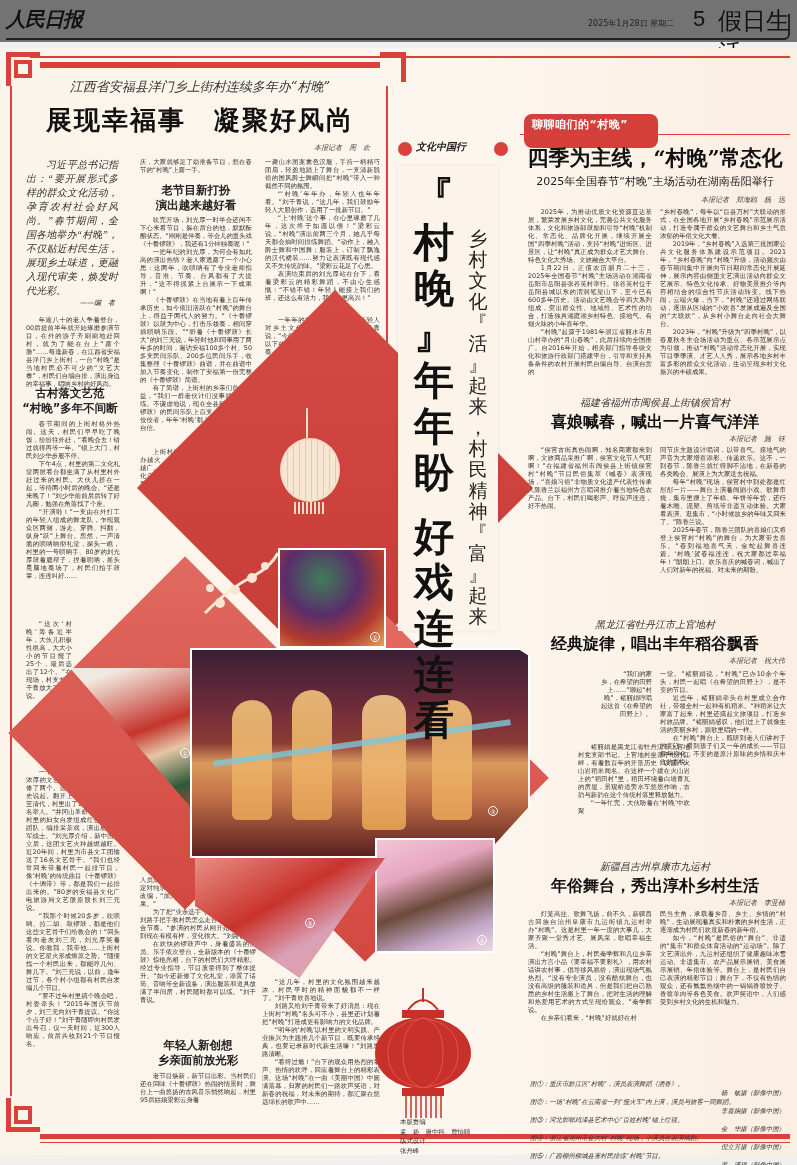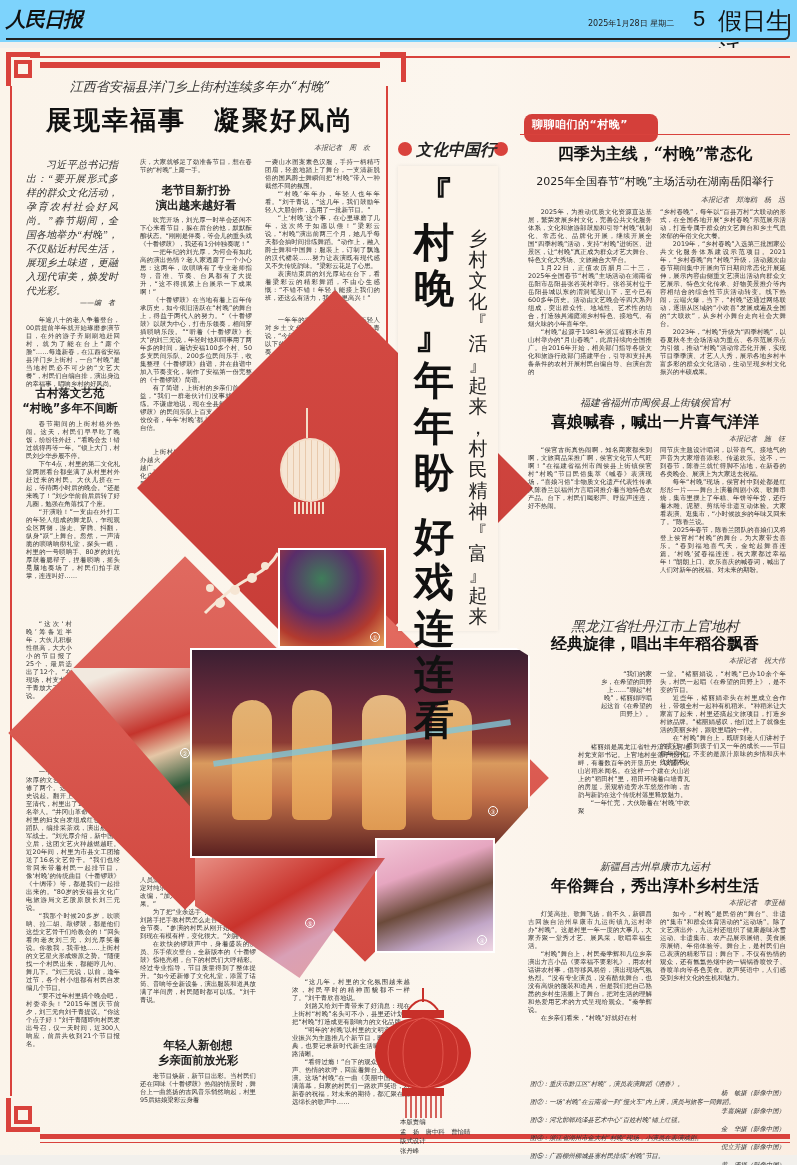--- a/index.html
+++ b/index.html
@@ -5,21 +5,21 @@
   * { box-sizing: border-box; margin: 0; padding: 0; }
   body {
     width: 797px; height: 1165px; overflow: hidden;
     background: #f2f0ec;
     font-family: "DejaVu Sans", sans-serif;
     color: #2a2a2a;
     position: relative;
   }
   .masthead {
     position: absolute; left: 0; top: 0; width: 797px; height: 42px;
-    background: #7dd3fc;
+    background: #737373;
   }
   .logo {
     position: absolute; left: 6px; top: 6px;
     font-family: "DejaVu Serif", serif; font-style: italic; font-weight: bold;
     font-size: 20px; color: #111; letter-spacing: -1px;
   }
   .dateline {
     position: absolute; left: 588px; top: 18px; font-size: 8px; color: #222;
   }
   .page-num {
@@ -90,31 +90,31 @@
   .vertical-sub {
     position: absolute; left: 465px; top: 180px; width: 26px;
     font-family: "DejaVu Serif", serif; font-size: 19px; line-height: 21px;
     color: #222; text-align: center;
   }
   .culture-logo {
     position: absolute; left: 398px; top: 90px; width: 110px; height: 28px;
   }
   .culture-logo-text {
     position: absolute; left: 18px; top: 2px; font-family: "DejaVu Serif", serif;
-    font-style: italic; font-weight: bold; font-size: 16px; color: #222;
+    font-style: italic; font-weight: bold; font-size: 10px; color: #222;
   }
   .lantern-dot {
     position: absolute; width: 14px; height: 14px; border-radius: 50%; background: #d9423c;
   }
   .vertical-panel {
     position: absolute; left: 398px; top: 118px; width: 100px; height: 465px;
     background: #fcf4ea; box-shadow: 0 0 4px rgba(0,0,0,0.08);
   }
   .tag-pill {
-    position: absolute; left: 524px; top: 66px; width: 134px; height: 28px;
+    position: absolute; left: 524px; top: 66px; width: 134px; height: 34px;
     background: #d43f3a; border-radius: 8px; color: #fff; font-size: 11px; font-weight: bold;
     padding: 3px 0 0 8px; letter-spacing: 0.5px;
   }
   .tag-rule {
     position: absolute; left: 520px; top: 86px; width: 270px; height: 1px; background: #d9423c;
   }
   .red-diamond {
     position: absolute; background: #d24840;
   }
   .photo {
@@ -228,21 +228,21 @@
 
   <div class="col-text" style="left:265px;top:110px;width:115px;height:160px;text-indent:0;">
     <p>一袭山水图案素色汉服，手持一柄精巧团扇，轻盈地踏上了舞台，一支清新脱俗的国风爵士舞瞬间把“村晚”带入一种截然不同的氛围。</p>
     <p style="text-indent:2em">“‘村晚’年年办，年轻人也年年看。”刘干青说，“这几年，我们鼓励年轻人大胆创作，选用了一批新节目。”</p>
     <p style="text-indent:2em">“上‘村晚’这个事，在心里琢磨了几年，这次终于如愿以偿！”梁彩云说，“村晚”演出前两三个月，她几乎每天都会抽时间排练舞蹈。“动作上，融入爵士舞和中国舞；服装上，订制了飘逸的汉代裙装……努力让表演既有现代感又不失传统韵味。”梁彩云花足了心思。</p>
     <p style="text-indent:2em">表演结束后的刘光厚站在台下，看着梁彩云的精彩舞蹈，不由心生感慨：“不错不错！年轻人能接上我们的班，还这么有活力，我打心里高兴！”</p>
   </div>
   <div class="col-text" style="left:265px;top:268px;width:115px;height:50px;">
     <p>一年年的“村晚”，不断增强年轻人对乡土文化的认同和自豪。刘干青说，“今年‘村晚’50多名表演人员，40岁以下的占了一半，独舞、小品、乐器演奏……节目百花齐放！”</p>
   </div>
-  <div class="col-text" style="left:262px;top:930px;width:118px;height:150px;margin-left:30px;">
+  <div class="col-text" style="left:262px;top:930px;width:118px;height:150px;">
     <p>“这几年，村里的文化氛围越来越浓，村民平时的精神面貌都不一样了。”刘干青欣喜地说。</p>
     <p>刘路又给刘干青带来了好消息：现在上街村“村晚”名头可不小，县里还计划着把“村晚”打造成更有影响力的文化品牌。</p>
     <p>“明年的‘村晚’以村里的文明实践、产业振兴为主题推几个新节目，既要传承经典，也要记录新时代新生活嘛！”刘路思路清晰。</p>
     <p>“看得过瘾！”台下的观众用热烈的掌声、热情的欢呼，回应着舞台上的精彩表演。这场“村晚”在一曲《美丽中国》中圆满落幕，归家的村民们一路欢声笑语，对新春的祝福，对未来的期待，都汇聚在悠远绵长的歌声中……</p>
   </div>
 
   <div class="red-diamond" style="left:160px;top:270px;width:340px;height:340px;transform:rotate(45deg);transform-origin:center;left:195px;top:300px;width:280px;height:280px;background:linear-gradient(135deg,#d44a43,#c63b36);"></div>
   <div class="red-diamond" style="left:60px;top:560px;width:250px;height:250px;transform:rotate(45deg);background:linear-gradient(135deg,#e06a60,#d24840);"></div>
   <div class="red-diamond" style="left:235px;top:600px;width:260px;height:260px;transform:rotate(45deg);background:linear-gradient(135deg,#e46d62,#d24840);"></div>
 
@@ -326,21 +326,21 @@
     <div>富</div>
     <div>』</div>
     <div>起</div>
     <div>来</div>
   </div>
 
   <div class="tag-pill">聊聊咱们的“村晚”</div>
   <div class="tag-rule"></div>
 
   <div class="headline" style="left:525px;top:62px;width:260px;font-size:22px;font-family:'DejaVu Serif',serif;top:98px;top:52px;"></div>
-  <div class="headline" style="left:525px;top:52px;width:260px;font-size:16px;font-family:'DejaVu Serif',serif;margin-top:46px;top:50px;">四季为主线，“村晚”常态化</div>
+  <div class="headline" style="left:525px;top:52px;width:260px;font-size:21px;font-family:'DejaVu Serif',serif;margin-top:46px;top:50px;">四季为主线，“村晚”常态化</div>
   <div style="position:absolute;left:525px;top:126px;width:260px;text-align:center;font-size:11px;color:#222;">2025年全国春节“村晚”主场活动在湖南岳阳举行</div>
   <div class="byline" style="left:525px;top:147px;width:260px;">本报记者　郑海鸥　杨　迅</div>
 
   <div class="col-text" style="left:528px;top:160px;width:124px;height:180px;">
     <p>2025年，为推动优质文化资源直达基层，繁荣发展乡村文化，完善公共文化服务体系，文化和旅游部鼓励和引导“村晚”机制化、常态化、品牌化开展，继续开展全国“四季村晚”活动，支持“村晚”进街区、进景区，让“村晚”真正成为群众才艺大舞台、特色文化大秀场、文旅融合大平台。</p>
     <p>1月22日，正值农历腊月二十三，2025年全国春节“村晚”主场活动在湖南省岳阳市岳阳县张谷英村举行。张谷英村位于岳阳县城以东的渭洞笔架山下，至今已有600多年历史。活动由文艺晚会等四大系列组成，突出群众性、地域性、艺术性的结合，打造独具湘庭湖乡村特色、接地气、有烟火味的小年喜年华。</p>
     <p>“村晚”起源于1981年浙江省丽水市月山村举办的“月山春晚”，此后持续向全国推广。自2016年开始，相关部门指导各级文化和旅游行政部门搭建平台，引导和支持具备条件的农村开展村民自编自导、自演自赏的</p>
   </div>
   <div class="col-text" style="left:660px;top:160px;width:126px;height:180px;text-indent:0;">
     <p>“乡村春晚”，每年以“百县万村”大联动的形式，在全国各地开展“乡村春晚”示范展示活动，打造专属于群众的文艺舞台和乡土气息浓郁的年俗文化大餐。</p>
@@ -353,21 +353,21 @@
   <div class="byline" style="left:525px;top:386px;width:260px;">本报记者　施　钰</div>
   <div class="col-text" style="left:528px;top:398px;width:124px;height:164px;">
     <p>“侯官古街真热闹啊，知名商家都来到啊，文旅商品采推广啊，侯官文化节人气旺啊！”在福建省福州市闽侯县上街镇侯官村“村晚”节目民俗集萃《喊春》表演现场，“喜娘习俗”非物质文化遗产代表性传承人陈香兰以福州方言唱词推介着当地特色农产品。台下，村民们喝彩声、呼应声连连，好不热闹。</p>
   </div>
   <div class="col-text" style="left:660px;top:398px;width:126px;height:164px;text-indent:0;">
     <p>同节庆主题设计唱词，以带喜气、接地气的声音为大家增喜添彩、传递欢乐。这不，一到春节，陈香兰就忙得脚不沾地，在新春的各类晚会、展演上为大家送去祝福。</p>
     <p style="text-indent:2em">每年“村晚”现场，侯官村中到处都是红彤彤一片——舞台上演着闽剧小戏、歌舞串烧，集市里摆上了年糕、年饼等年货，还行着木雕、泥塑、剪纸等非遗互动体验。大家看表演、逛集市，“小时候故乡的年味又回来了。”陈香兰说。</p>
     <p style="text-indent:2em">2025年春节，陈香兰团队的喜娘们又将登上侯官村“村晚”的舞台，为大家带去喜乐。“春到福地喜气天，金蛇起舞喜连篇。‘村晚’贺春福连连，祝大家都过幸福年！”朗朗上口、欢乐喜庆的喊春词，喊出了人们对新年的祝福、对未来的期盼。</p>
   </div>
 
-  <div class="kicker" style="left:525px;top:570px;width:260px;font-size:14px;font-style:italic;">黑龙江省牡丹江市上官地村</div>
+  <div class="kicker" style="left:525px;top:570px;width:260px;font-size:10px;font-style:italic;">黑龙江省牡丹江市上官地村</div>
   <div class="headline" style="left:525px;top:586px;width:260px;font-size:16px;">经典旋律，唱出丰年稻谷飘香</div>
   <div class="byline" style="left:525px;top:608px;width:260px;">本报记者　祝大伟</div>
   <div class="col-text" style="left:600px;top:622px;width:52px;height:70px;text-align:right;">
     <p>“我们的家乡，在希望的田野上……”聊起“村晚”，褚丽娟哼唱起这首《在希望的田野上》。</p>
   </div>
   <div class="col-text" style="left:540px;top:695px;width:112px;height:110px;margin-left:38px;">
     <p>褚丽娟是黑龙江省牡丹江市上官地村党支部书记。上官地村坐落于牡丹江畔，有着数百年的开垦历史，以盛产火山岩稻米闻名。在这样一个建在火山岩上的“稻田村”里，稻田环绕着白墙青瓦的房屋，景观桥道旁水车悠悠作响，古韵与新韵在这个传统村落里释放魅力。</p>
     <p>“一年忙完，大伙盼着在‘村晚’中欢聚</p>
   </div>
   <div class="col-text" style="left:660px;top:622px;width:126px;height:180px;text-indent:0;">
@@ -378,20 +378,21 @@
 
   <div class="kicker" style="left:525px;top:812px;width:260px;font-size:10px;">新疆昌吉州阜康市九运村</div>
   <div class="headline" style="left:525px;top:828px;width:260px;font-size:16px;">年俗舞台，秀出淳朴乡村生活</div>
   <div class="byline" style="left:525px;top:850px;width:260px;">本报记者　李亚楠</div>
   <div class="col-text" style="left:528px;top:862px;width:124px;height:160px;">
     <p>灯笼高挂、歌舞飞扬，前不久，新疆昌吉回族自治州阜康市九运街镇九运村举办“村晚”。这是村里一年一度的大事儿，大家齐聚一堂秀才艺、展风采，歌唱幸福生活。</p>
     <p>“村晚”舞台上，村民秦学辉和几位乡亲演出方言小品《要幸福不要彩礼》，用农村话讲农村事，倡导移风易俗，演出现场气氛热烈。“没有专业演员，没有酷炫舞台，也没有高级的服装和道具，但是我们把自己熟悉的乡村生活搬上了舞台，把对生活的理解和热爱用艺术的方式呈现给观众。”秦学辉说。</p>
     <p>在乡亲们看来，“村晚”好就好在村</p>
   </div>
   <div class="col-text" style="left:660px;top:862px;width:126px;height:160px;text-indent:0;">
+    <p>民当主角，承载着乡音、乡土、乡情的“村晚”，生动展现着真实和朴素的乡村生活，正逐渐成为村民们欢度新春的新年俗。</p>
     <p style="text-indent:2em">如今，“村晚”是民俗的“舞台”、非遗的“集市”和群众体育活动的“运动场”。除了文艺演出外，九运村还组织了健康趣味冰雪运动、非遗集市、农产品展示展销、美食展示展销、年俗体验等。舞台上，是村民们自己表演的精彩节目；舞台下，不仅有热情的观众，还有氤氲热烟中的一锅锅香喷饺子、香喷羊肉等各色美食。欢声笑语中，人们感受到乡村文化的生机和魅力。</p>
   </div>
 
   <div class="captions">
     <div>图①：重庆市黔江区“村晚”，演员表演舞蹈《洒香》。</div>
     <div class="caption-credit">杨　敏摄（影像中国）</div>
     <div>图②：一场“村晚”在云南省一列“慢火车”内上演，演员与旅客一同舞蹈。</div>
     <div class="caption-credit">李嘉娴摄（影像中国）</div>
     <div>图③：河北邯郸鸡泽县艺术中心“百姓村晚”铺上红毯。</div>
     <div class="caption-credit">金　华摄（影像中国）</div>

